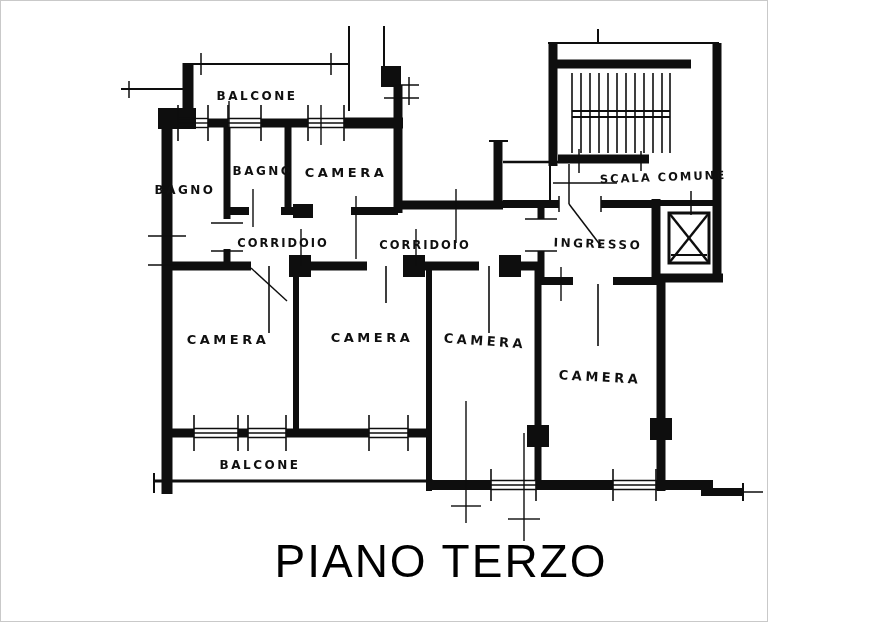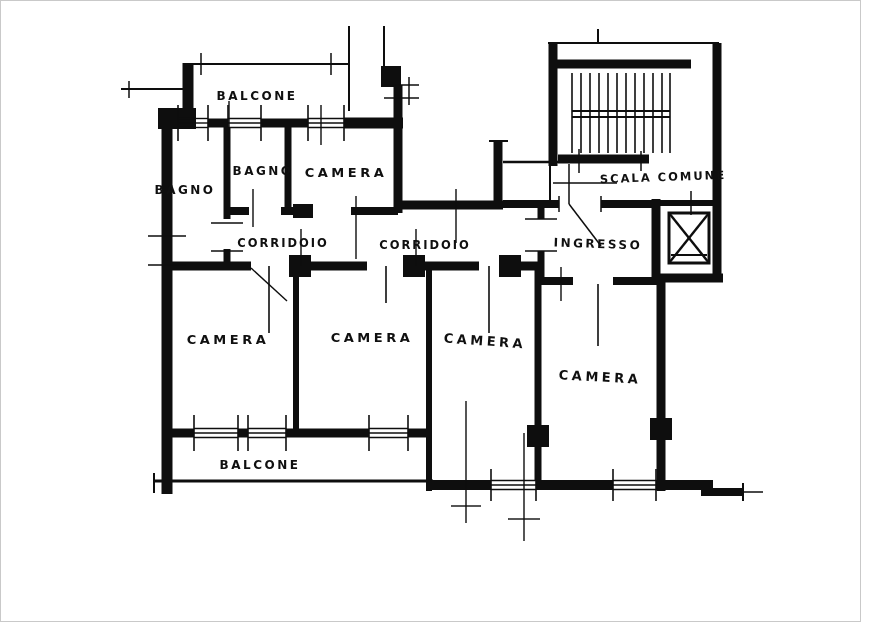--- a/index.html
+++ b/index.html
@@ -1,17 +1,17 @@
 <!DOCTYPE html>
 <html><head>
 <meta charset="utf-8">
 <style>
   html,body { margin:0; padding:0; background:#ffffff; }
   .canvas {
-    position:relative; width:861px; height:622px; box-sizing:border-box;
+    position:relative; width:768px; height:622px; box-sizing:border-box;
     background:#ffffff; border:1px solid #c9c9c9; overflow:hidden;
     font-family:"DejaVu Sans", sans-serif;
   }
   .plan-svg { position:absolute; left:0; top:0; }
   .lbl {
     position:absolute; transform:translate(-50%,-50%);
     font-weight:bold; color:#101010; white-space:nowrap;
     font-family:"DejaVu Sans", sans-serif;
   }
   .s11 { font-size:11.5px; letter-spacing:2px; }
@@ -257,13 +257,14 @@
   <div class="lbl s11" style="left:282px; top:242px;">CORRIDOIO</div>
   <div class="lbl s11" style="left:424px; top:244px;">CORRIDOIO</div>
   <div class="lbl s11 rot-m2" style="left:662px; top:176px;">SCALA COMUNE</div>
   <div class="lbl s12 rot-p2" style="left:597px; top:243px;">INGRESSO</div>
   <div class="lbl s13" style="left:227px; top:338px;">CAMERA</div>
   <div class="lbl s13" style="left:371px; top:336px;">CAMERA</div>
   <div class="lbl s13 rot-p4" style="left:484px; top:340px;">CAMERA</div>
   <div class="lbl s13 rot-p3" style="left:599px; top:376px;">CAMERA</div>
   <div class="lbl s12" style="left:259px; top:464px;">BALCONE</div>
 
+  <div class="title">PIANO TERZO</div>
 </div>
 
 </body></html>

